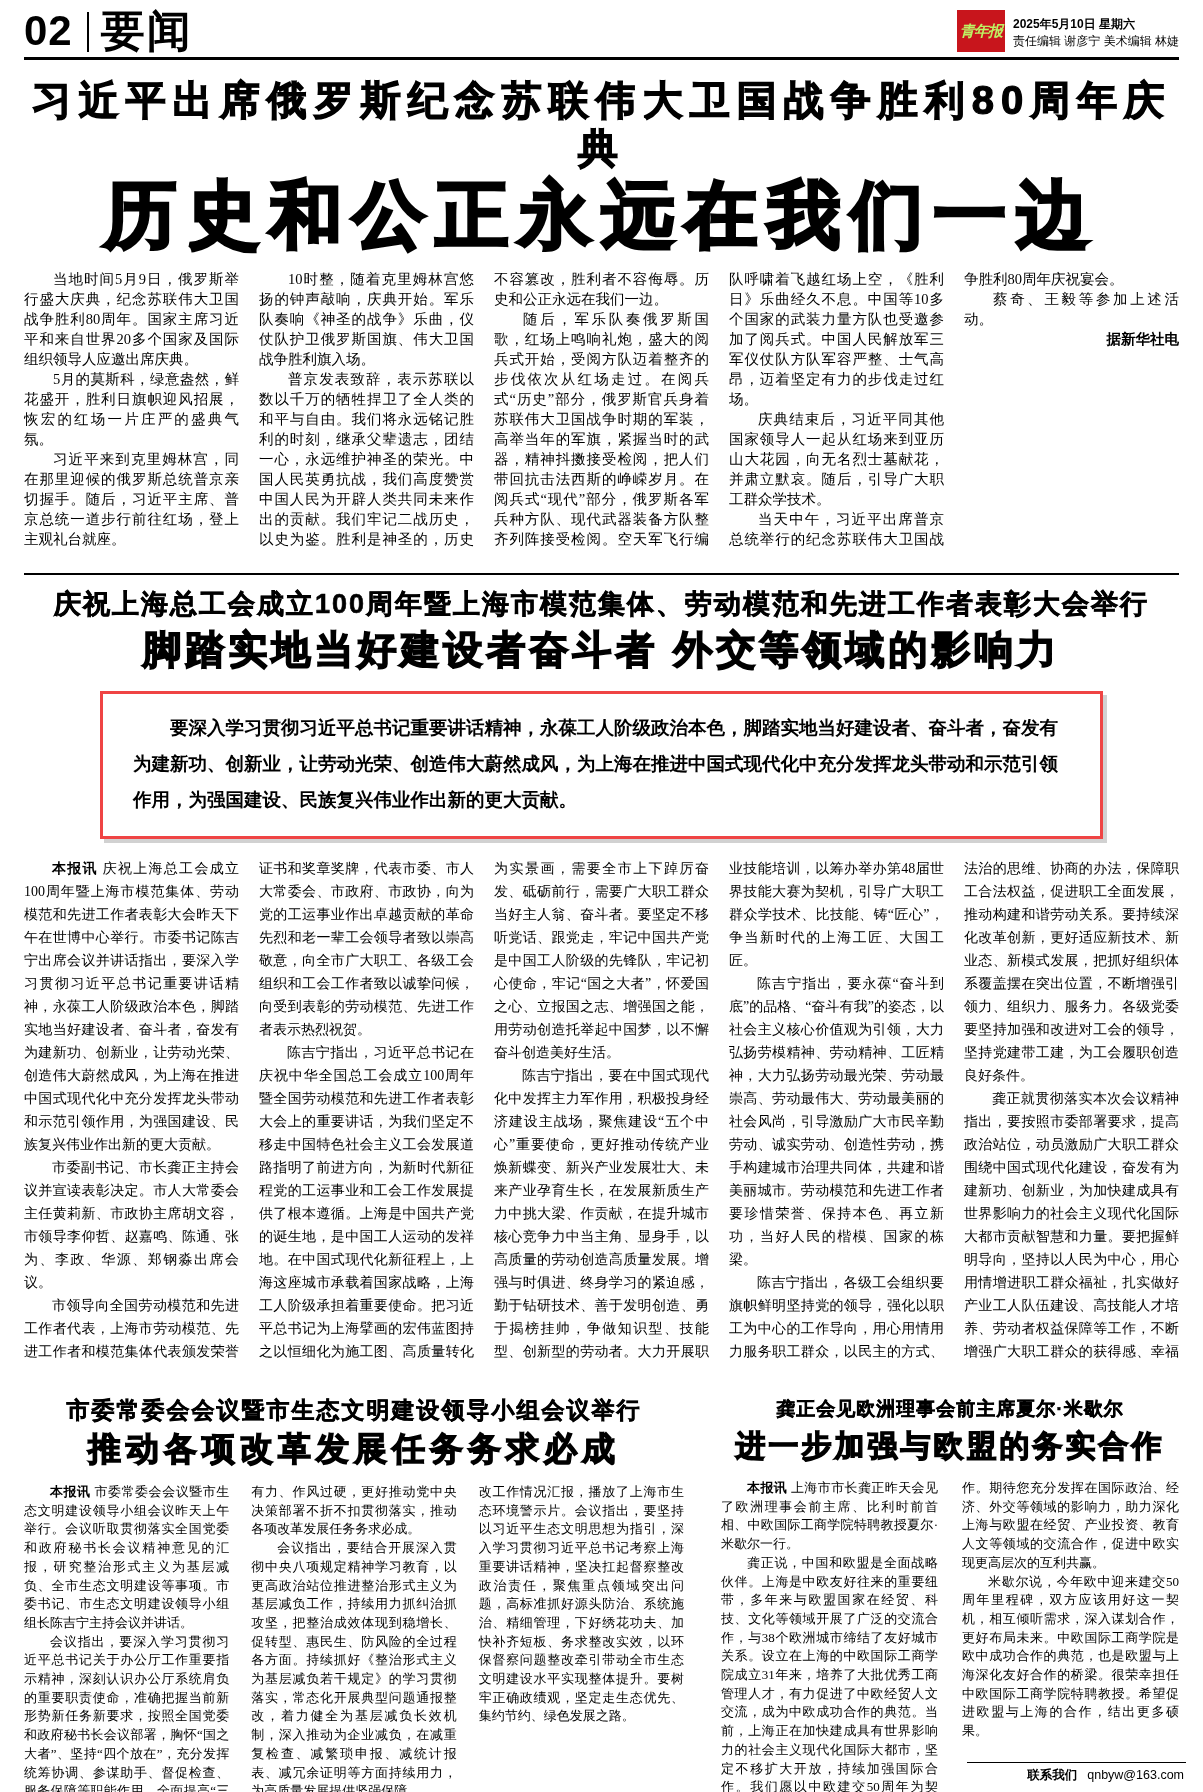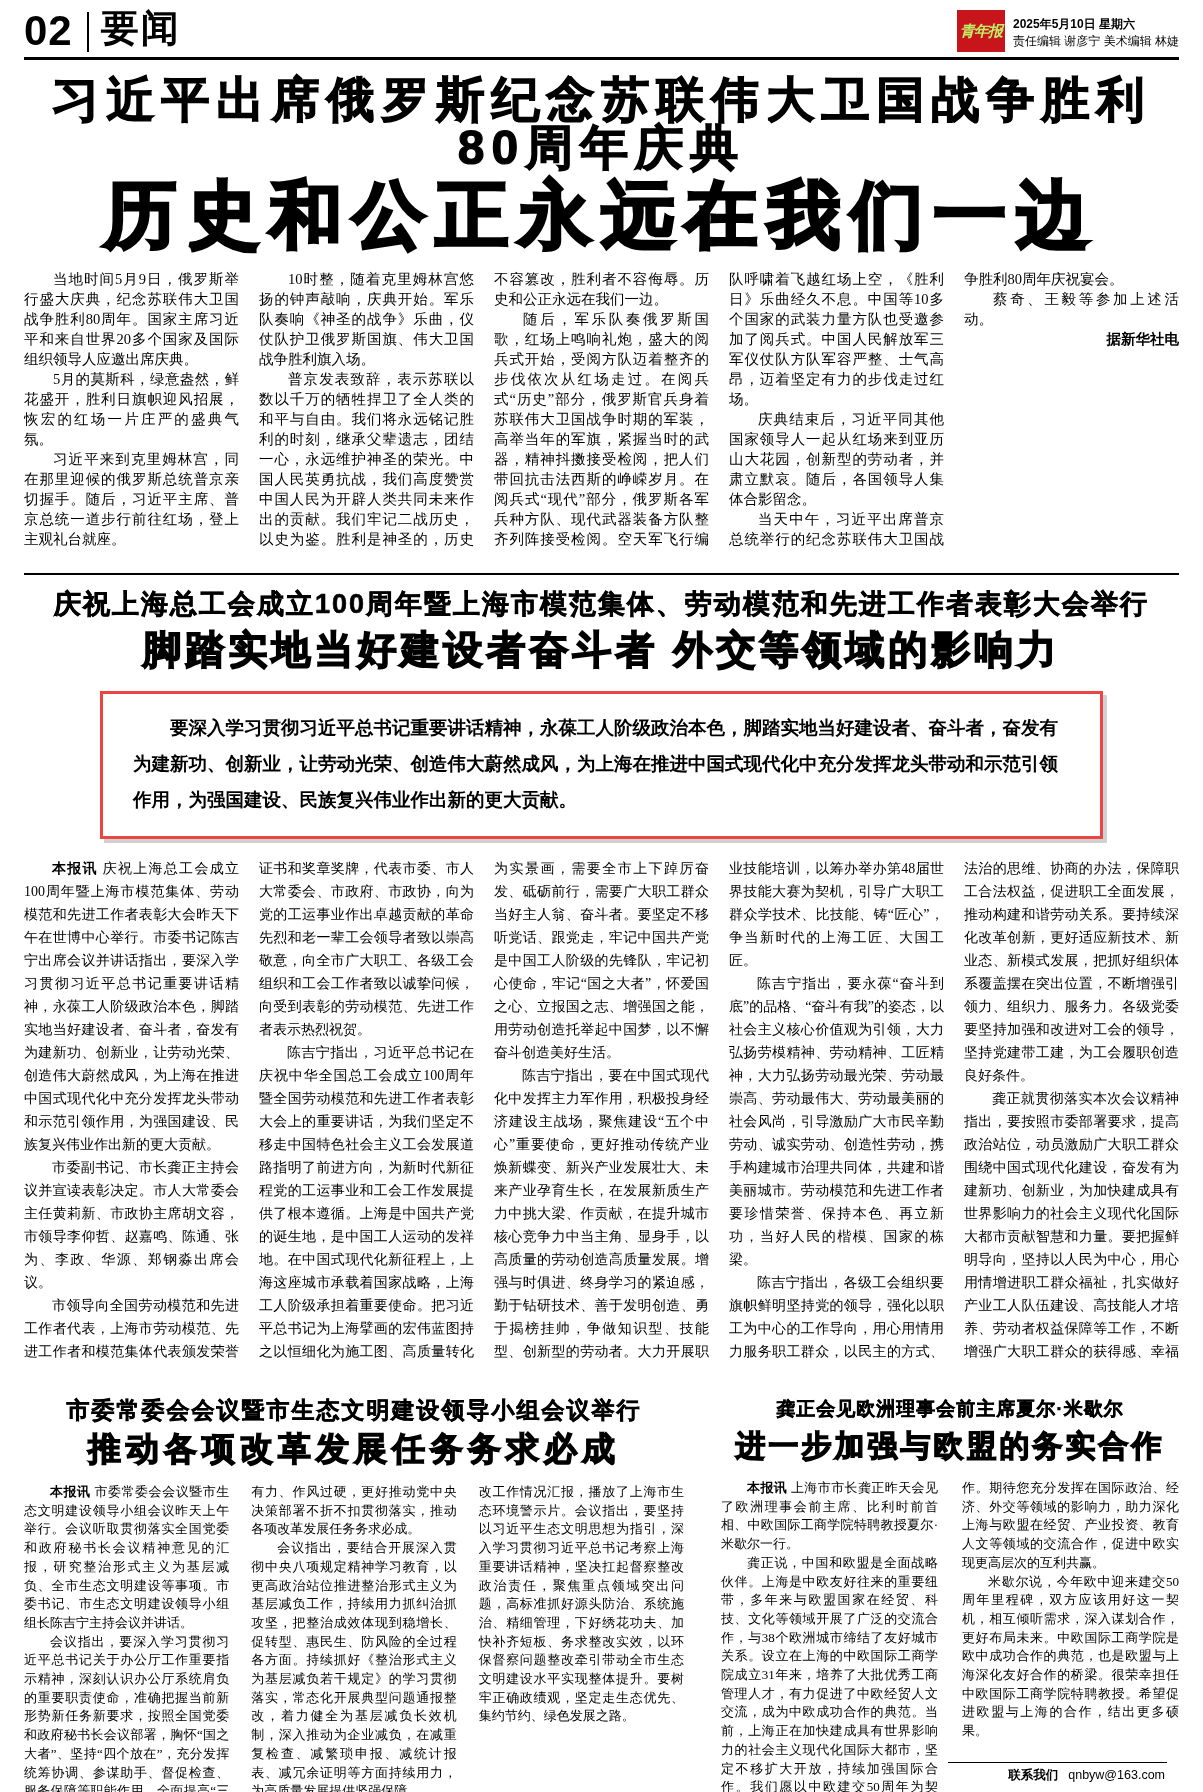--- a/index.html
+++ b/index.html
@@ -11,36 +11,36 @@
     color:#000;
     font-family:"Liberation Serif", serif;
     box-sizing:border-box;
     padding:8px 24px 0 24px;
     overflow:hidden;
   }
   
   .mast-row{display:flex;align-items:flex-end;height:44px;}
   .page-num{font-family:"Liberation Sans",sans-serif;font-size:42px;font-weight:900;line-height:42px;letter-spacing:1px;}
   .vbar{width:2px;height:40px;background:#000;margin:0 12px 0 14px;}
-  .section-title{font-family:Liberation Mono, monospace;font-size:38px;font-weight:700;line-height:42px;letter-spacing:2px;}
+  .section-title{font-family:Liberation Sans, sans-serif;font-size:44px;font-weight:700;line-height:42px;letter-spacing:2px;}
   .mast-spacer{flex:1;}
   .logo{
     width:48px;height:42px;background:#c8151c;color:#bef264;
     font-family:"Liberation Serif",serif;font-weight:700;font-size:15px;line-height:15px;
     display:flex;align-items:center;justify-content:center;text-align:center;
     font-style:italic;letter-spacing:-1px;
   }
   .mast-meta{margin-left:8px;font-family:"Liberation Sans",sans-serif;font-size:12px;line-height:17px;padding-bottom:2px;}
   .mast-meta .date{font-weight:700;}
   .thick-rule{height:3px;background:#000;margin-top:5px;}
 
   
   .kicker1{
     margin:16px 0 0 0;text-align:center;
-    font-family:"Liberation Sans",sans-serif;font-size:48px;line-height:48px;
+    font-family:"Liberation Sans",sans-serif;font-size:40px;line-height:48px;
     font-weight:900;letter-spacing:7px;-webkit-text-stroke:1.2px #000;
   }
   .headline1{
     margin:2px 0 0 0;text-align:center;
     font-family:"Liberation Sans",sans-serif;font-size:73px;line-height:82px;
     font-weight:900;letter-spacing:10px;-webkit-text-stroke:3px #000;
   }
   .body{ text-align:justify; }
   .body p{margin:0;text-indent:2em;}
   .a1-body{
@@ -104,21 +104,21 @@
     font-size:13px;line-height:18.7px;
   }
   .a4-body{
     margin-top:12px;height:356px;overflow:hidden;
     column-count:2;column-gap:24px;column-fill:auto;
     font-size:13px;line-height:18.7px;
   }
   .body b{font-family:"Liberation Sans",sans-serif;}
 
   
-  .footer{position:absolute;right:36px;bottom:8px;text-align:center;}
+  .footer{position:absolute;right:17px;bottom:8px;text-align:center;}
   .footer-inner{
     display:inline-block;border-top:1.5px solid #000;padding:4px 2px 0 60px;
     font-family:"Liberation Sans",sans-serif;font-size:12.5px;
   }
   .footer-inner .lbl{font-weight:900;margin-right:10px;}
 </style>
 </head>
 <body>
 
 <div class="page">
@@ -139,21 +139,21 @@
   <article>
     <h2 class="kicker1">习近平出席俄罗斯纪念苏联伟大卫国战争胜利80周年庆典</h2>
     <h1 class="headline1">历史和公正永远在我们一边</h1>
     <div class="body a1-body">
       <p>当地时间5月9日，俄罗斯举行盛大庆典，纪念苏联伟大卫国战争胜利80周年。国家主席习近平和来自世界20多个国家及国际组织领导人应邀出席庆典。</p>
         <p>5月的莫斯科，绿意盎然，鲜花盛开，胜利日旗帜迎风招展，恢宏的红场一片庄严的盛典气氛。</p>
         <p>习近平来到克里姆林宫，同在那里迎候的俄罗斯总统普京亲切握手。随后，习近平主席、普京总统一道步行前往红场，登上主观礼台就座。</p>
         <p>10时整，随着克里姆林宫悠扬的钟声敲响，庆典开始。军乐队奏响《神圣的战争》乐曲，仪仗队护卫俄罗斯国旗、伟大卫国战争胜利旗入场。</p>
         <p>普京发表致辞，表示苏联以数以千万的牺牲捍卫了全人类的和平与自由。我们将永远铭记胜利的时刻，继承父辈遗志，团结一心，永远维护神圣的荣光。中国人民英勇抗战，我们高度赞赏中国人民为开辟人类共同未来作出的贡献。我们牢记二战历史，以史为鉴。胜利是神圣的，历史不容篡改，胜利者不容侮辱。历史和公正永远在我们一边。</p>
         <p>随后，军乐队奏俄罗斯国歌，红场上鸣响礼炮，盛大的阅兵式开始，受阅方队迈着整齐的步伐依次从红场走过。在阅兵式“历史”部分，俄罗斯官兵身着苏联伟大卫国战争时期的军装，高举当年的军旗，紧握当时的武器，精神抖擞接受检阅，把人们带回抗击法西斯的峥嵘岁月。在阅兵式“现代”部分，俄罗斯各军兵种方队、现代武器装备方队整齐列阵接受检阅。空天军飞行编队呼啸着飞越红场上空，《胜利日》乐曲经久不息。中国等10多个国家的武装力量方队也受邀参加了阅兵式。中国人民解放军三军仪仗队方队军容严整、士气高昂，迈着坚定有力的步伐走过红场。</p>
-        <p>庆典结束后，习近平同其他国家领导人一起从红场来到亚历山大花园，创新型的劳动者，并肃立默哀。随后，各国领导人集体合影留念。</p>
+        <p>庆典结束后，习近平同其他国家领导人一起从红场来到亚历山大花园，向无名烈士墓献花，并肃立默哀。随后，引导广大职工群众学技术。</p>
         <p>当天中午，习近平出席普京总统举行的纪念苏联伟大卫国战争胜利80周年庆祝宴会。</p>
         <p>蔡奇、王毅等参加上述活动。</p>
         <p class="byline">据新华社电</p>
     </div>
   </article>
 
   <hr class="divider">
 
   <article>
     <h2 class="kicker2">庆祝上海总工会成立100周年暨上海市模范集体、劳动模范和先进工作者表彰大会举行</h2>

